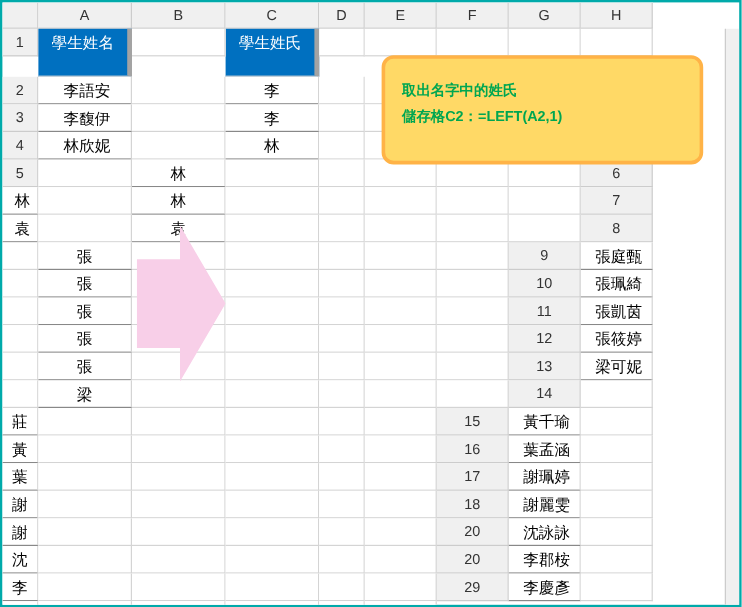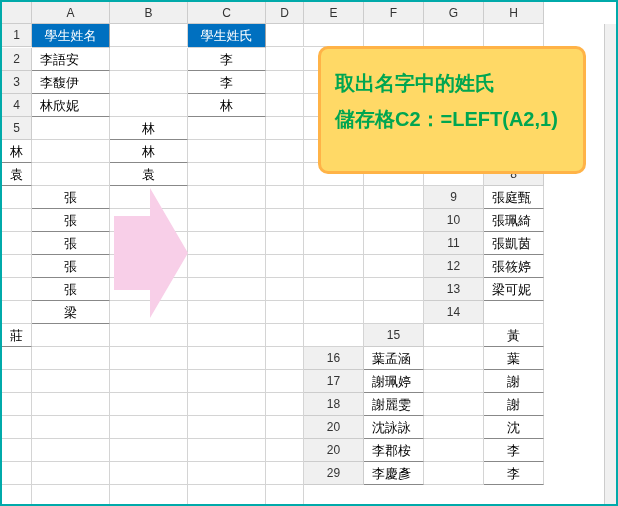--- a/index.html
+++ b/index.html
@@ -33,46 +33,46 @@
     line-height: 23px;
     padding: 0 4px;
     position: relative;
     background: #fff;
   }
   .hdr-cell {
     background: #0070c0;
     color: #fff;
     text-align: center;
     font-weight: normal;
-    border-right: 1px solid #a3a3a3;
+    border-right: 4px solid #a3a3a3;
     border-bottom: 1px solid #d4d4d4;
-    height: 24px;
+    height: 40px;
     line-height: 23px;
   }
-  .name-cell { text-align: left; padding-left: 8px; border-bottom: 1px solid #888; }
+  .name-cell { text-align: center; padding-left: 8px; border-bottom: 1px solid #888; }
   .surname-cell { text-align: center; border-bottom: 1px solid #888; }
   .arrow {
     position: absolute;
     left: 112px;
     top: 186px;
     width: 74px;
     height: 130px;
     pointer-events: none;
   }
   .callout {
     position: absolute;
     left: 316px;
     top: 44px;
     width: 268px;
-    height: 128px;
+    height: 91px;
     background: #ffd966;
     border: 3px solid #ffb347;
     border-radius: 10px;
     padding: 16px 14px;
-    font-size: 20px;
+    font-size: 12px;
     font-weight: bold;
     color: #00a651;
     line-height: 1.8;
   }
   .vbar {
     position: absolute;
     right: 0;
     top: 22px;
     bottom: 0;
     width: 12px;
@@ -210,20 +210,21 @@
     <div class="cell"></div>
     <div class="row-hdr">14</div>
     <div class="cell"></div>
     <div class="cell surname-cell">莊</div>
     <div class="cell"></div>
     <div class="cell"></div>
     <div class="cell"></div>
     <div class="cell"></div>
     <div class="cell"></div>
     <div class="row-hdr">15</div>
+    <div class="cell name-cell">黃千瑜</div>
     <div class="cell"></div>
     <div class="cell surname-cell">黃</div>
     <div class="cell"></div>
     <div class="cell"></div>
     <div class="cell"></div>
     <div class="cell"></div>
     <div class="cell"></div>
     <div class="row-hdr">16</div>
     <div class="cell name-cell">葉孟涵</div>
     <div class="cell"></div>

